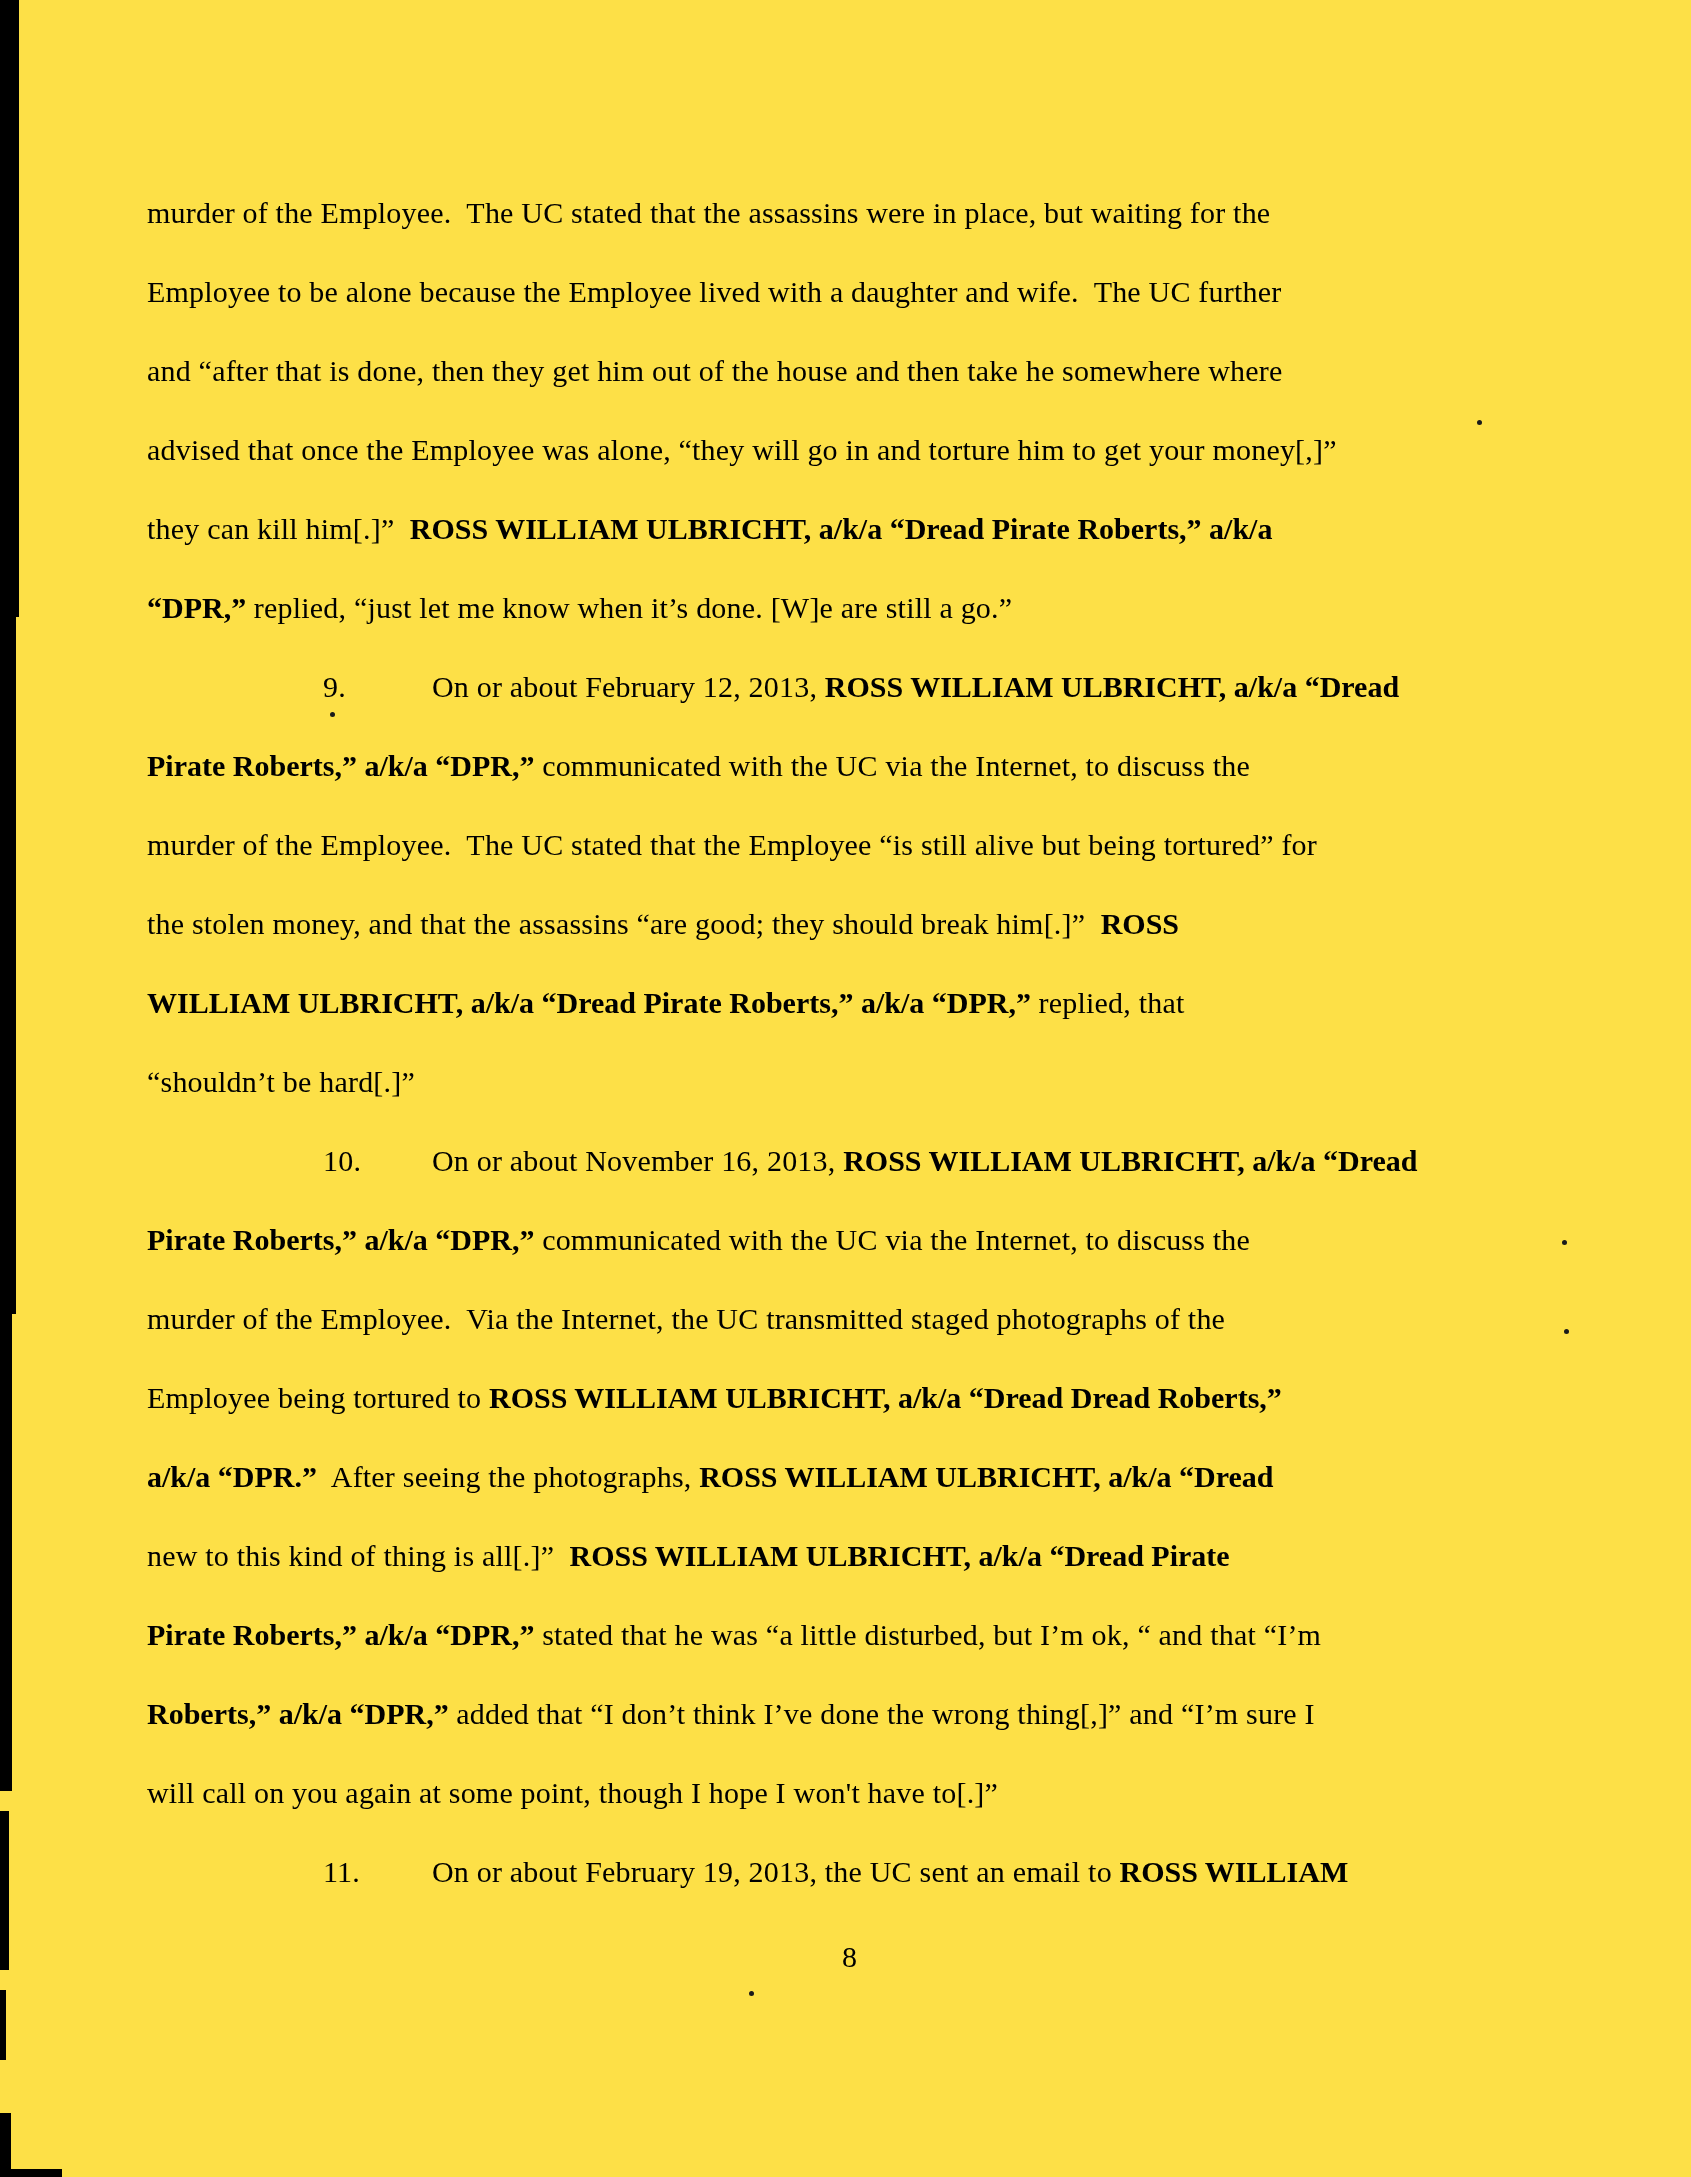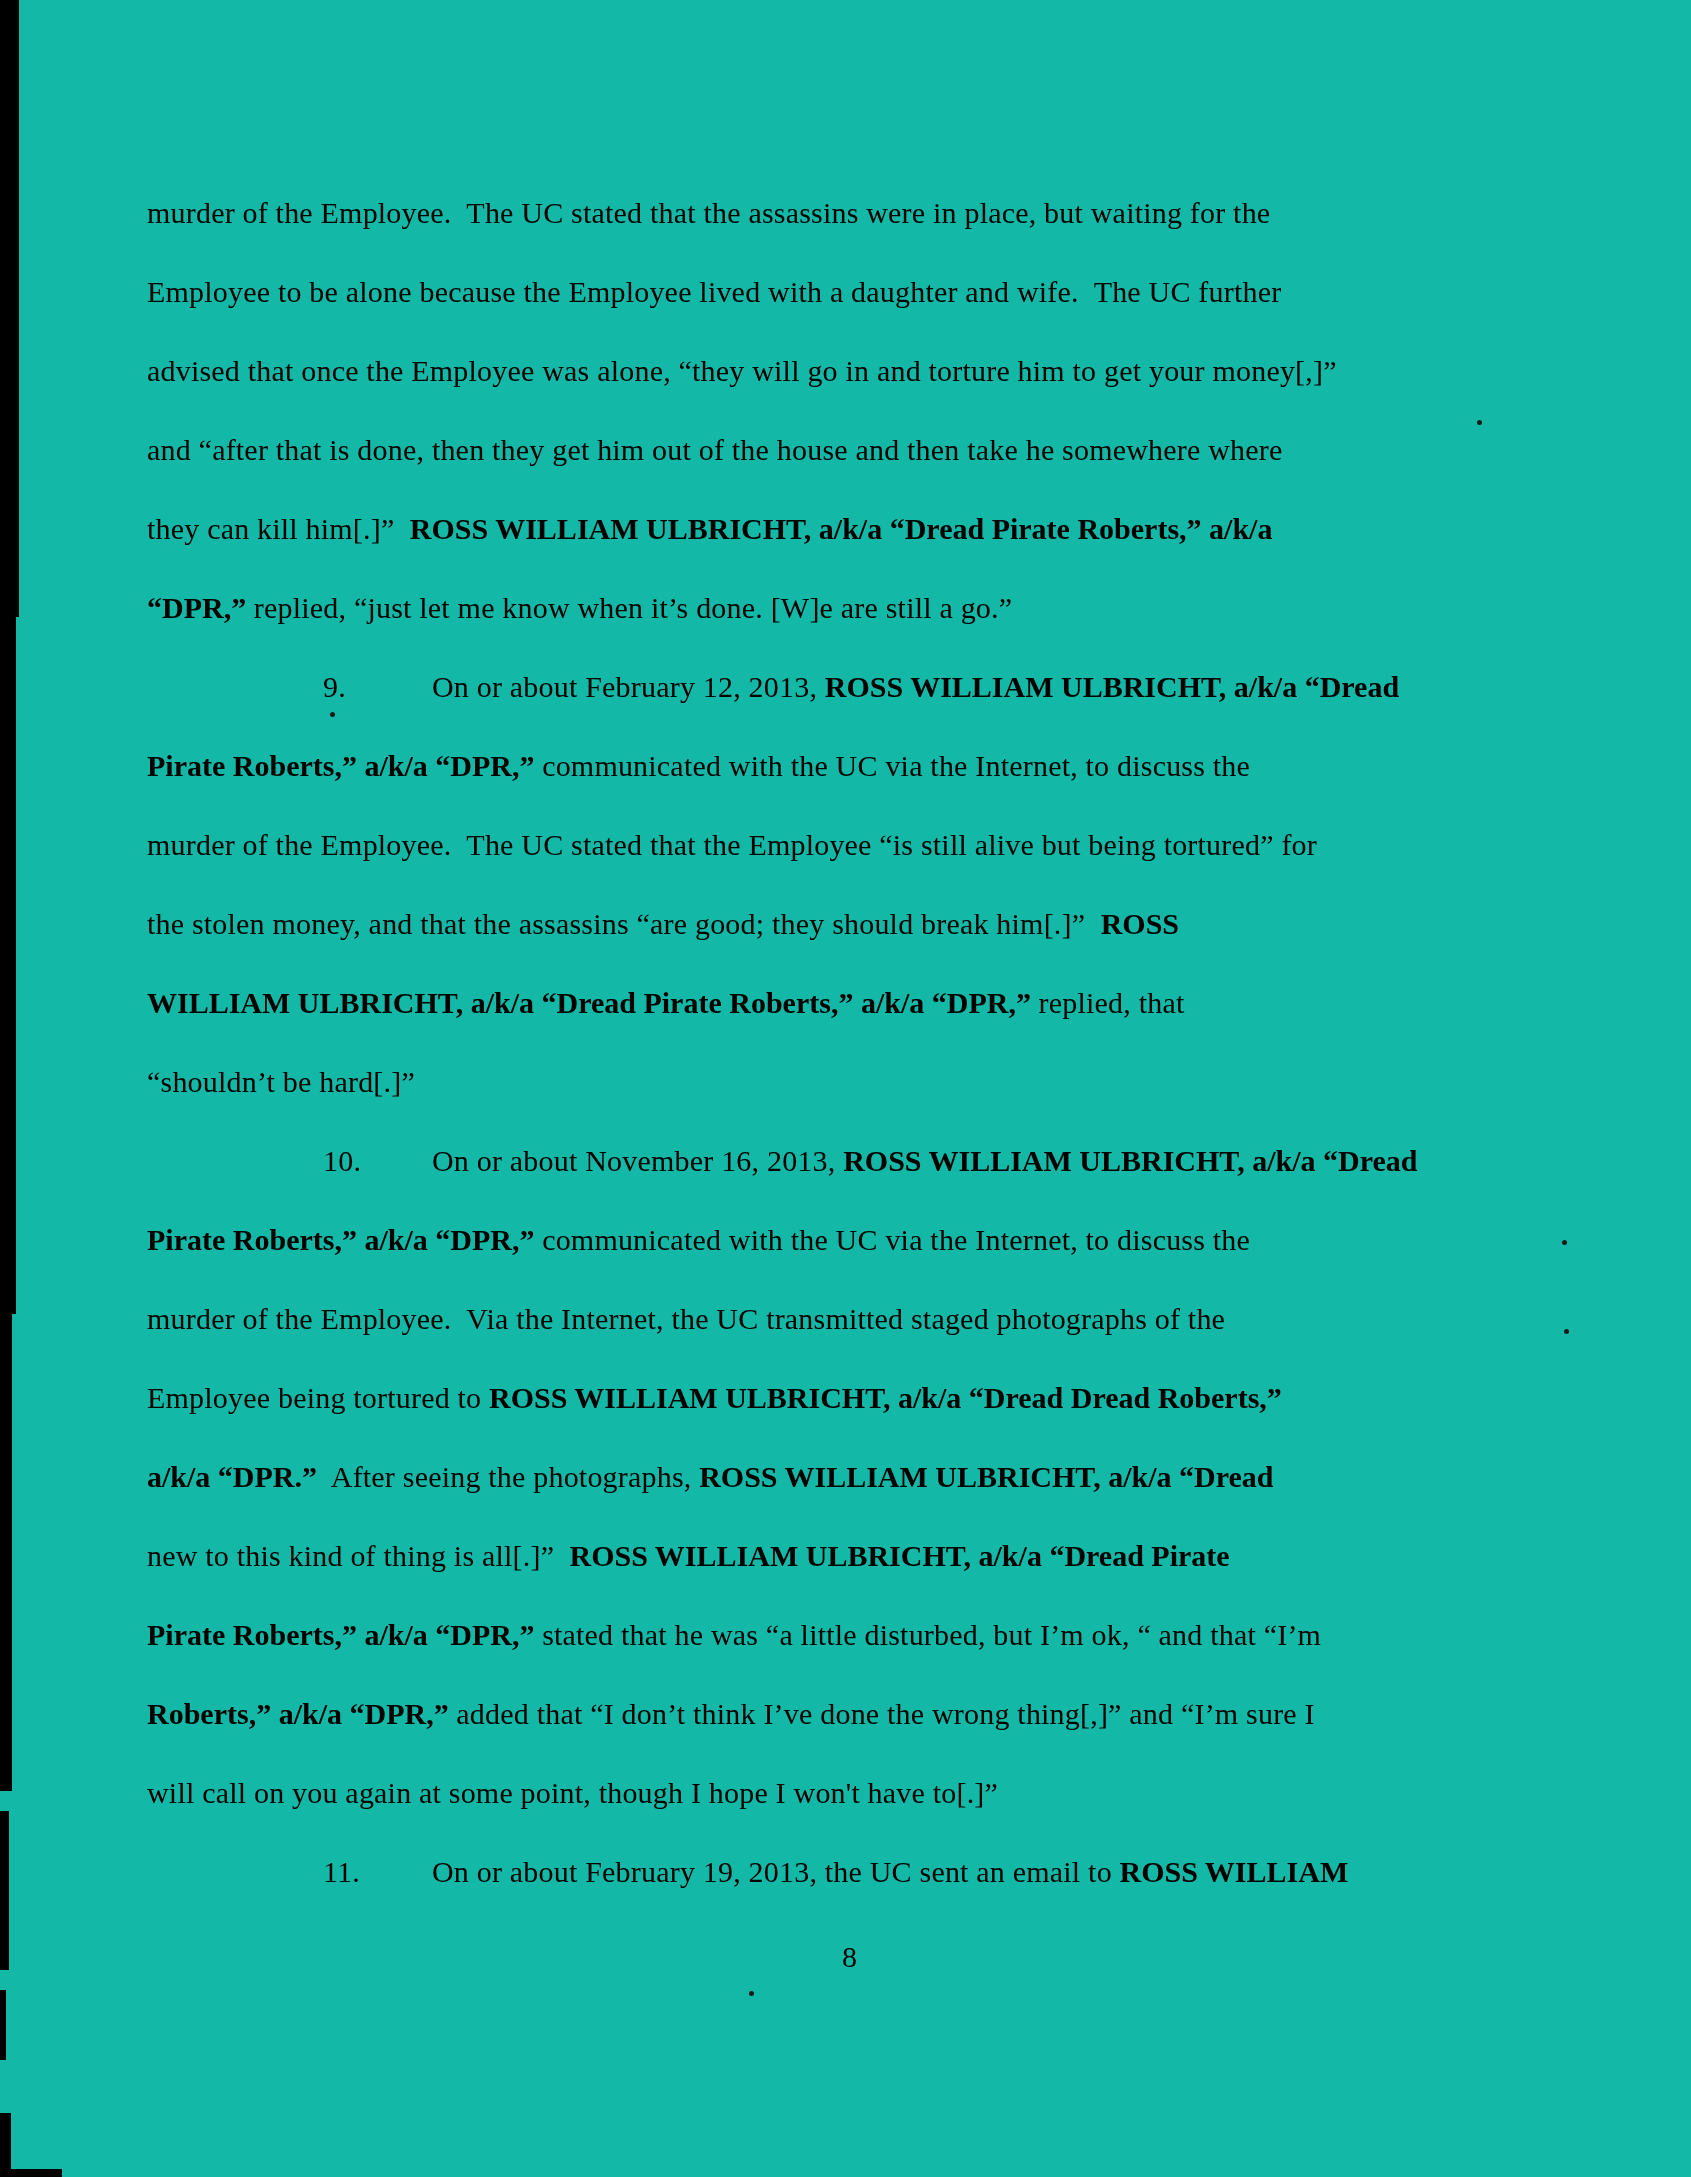--- a/index.html
+++ b/index.html
@@ -1,20 +1,20 @@
 <!DOCTYPE html>
 <html><head>
 <meta charset="utf-8">
 <style>
   html, body { margin: 0; padding: 0; background: #ffffff; }
   .page {
     position: relative;
     width: 1692px;
     height: 2177px;
-    background: #14b8a6;
+    background: #fde047;
     color: #000000;
     font-family: "Liberation Serif", serif;
     overflow: hidden;
   }
   .content {
     position: absolute;
     left: 147px;
     top: 195px;
     width: 1413px;
   }
@@ -68,22 +68,22 @@
 
   <div class="speck" style="left:330px; top:712px;"></div>
   <div class="speck" style="left:1477px; top:420px;"></div>
   <div class="speck" style="left:1562px; top:1240px;"></div>
   <div class="speck" style="left:1564px; top:1329px;"></div>
   <div class="speck" style="left:749px; top:1991px;"></div>
 
   <div class="content" id="document-body">
       <div class="line"><span class="run">murder of the Employee.  The UC stated that the assassins were in place, but waiting for the</span></div>
       <div class="line"><span class="run">Employee to be alone because the Employee lived with a daughter and wife.  The UC further</span></div>
+      <div class="line"><span class="run">and “after that is done, then they get him out of the house and then take he somewhere where</span></div>
       <div class="line"><span class="run">advised that once the Employee was alone, “they will go in and torture him to get your money[,]”</span></div>
-      <div class="line"><span class="run">and “after that is done, then they get him out of the house and then take he somewhere where</span></div>
       <div class="line"><span class="run">they can kill him[.]”  </span><span class="run bold">ROSS WILLIAM ULBRICHT, a/k/a “Dread Pirate Roberts,” a/k/a</span></div>
       <div class="line"><span class="run bold">“DPR,”</span><span class="run"> replied, “just let me know when it’s done. [W]e are still a go.”</span></div>
       <div class="line indent"><span class="run num">9.</span><span class="run">On or about February 12, 2013, </span><span class="run bold">ROSS WILLIAM ULBRICHT, a/k/a “Dread</span></div>
       <div class="line"><span class="run bold">Pirate Roberts,” a/k/a “DPR,”</span><span class="run"> communicated with the UC via the Internet, to discuss the</span></div>
       <div class="line"><span class="run">murder of the Employee.  The UC stated that the Employee “is still alive but being tortured” for</span></div>
       <div class="line"><span class="run">the stolen money, and that the assassins “are good; they should break him[.]”  </span><span class="run bold">ROSS</span></div>
       <div class="line"><span class="run bold">WILLIAM ULBRICHT, a/k/a “Dread Pirate Roberts,” a/k/a “DPR,”</span><span class="run"> replied, that</span></div>
       <div class="line"><span class="run">“shouldn’t be hard[.]”</span></div>
       <div class="line indent"><span class="run num">10.</span><span class="run">On or about November 16, 2013, </span><span class="run bold">ROSS WILLIAM ULBRICHT, a/k/a “Dread</span></div>
       <div class="line"><span class="run bold">Pirate Roberts,” a/k/a “DPR,”</span><span class="run"> communicated with the UC via the Internet, to discuss the</span></div>

